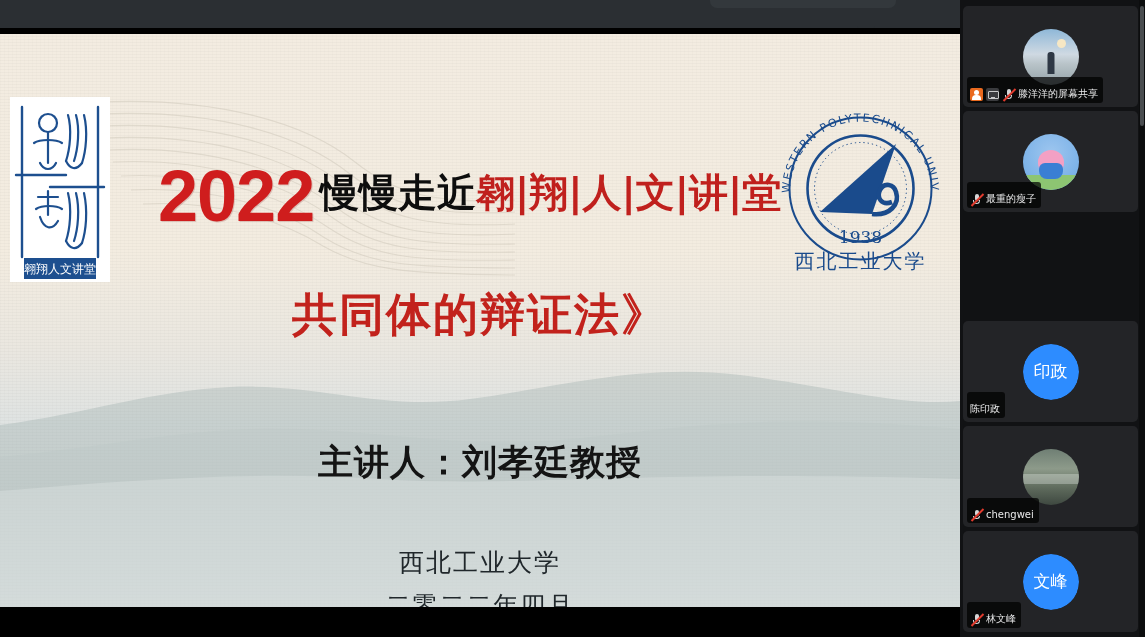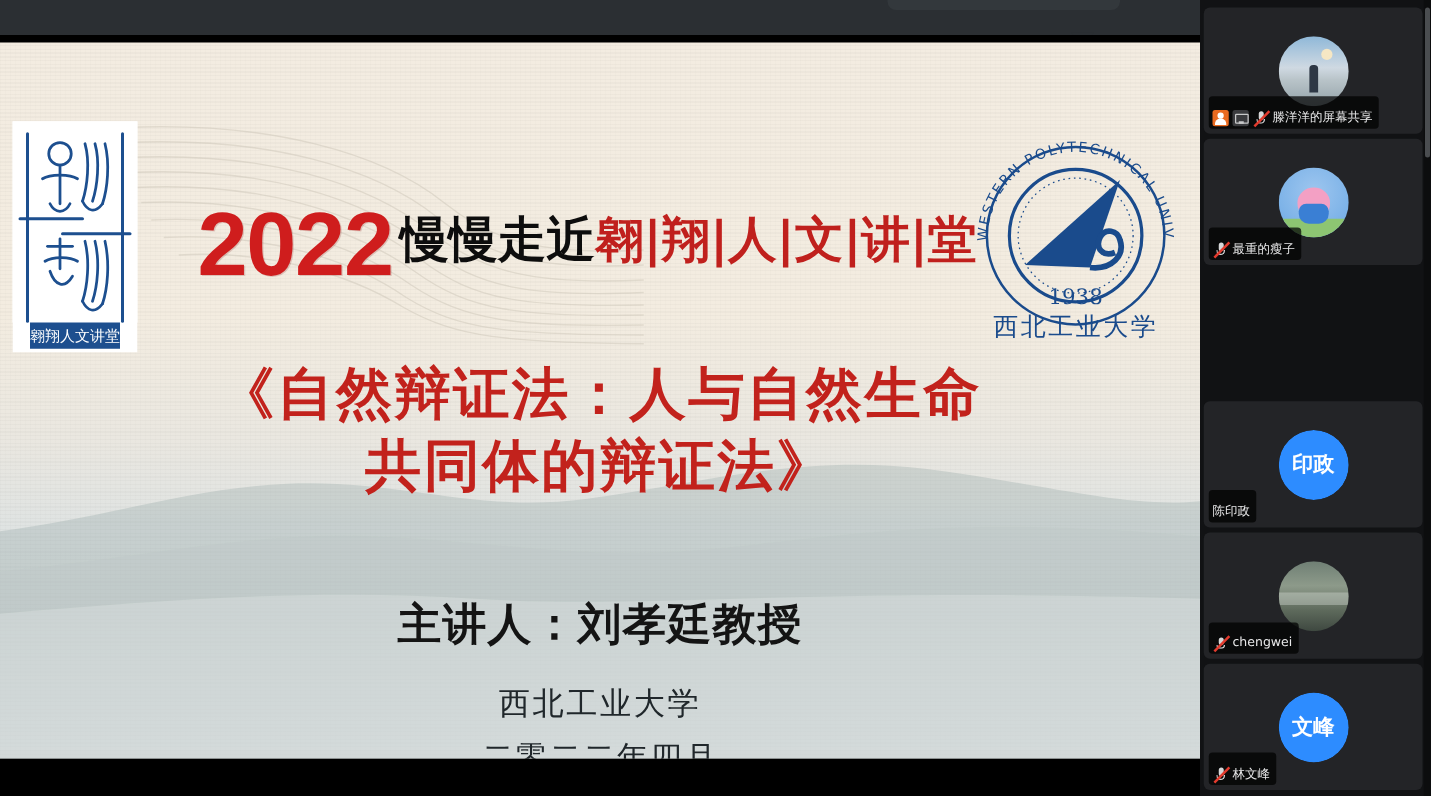--- a/index.html
+++ b/index.html
@@ -96,21 +96,20 @@
     font-family: "DejaVu Serif", serif;
     font-size: 45px; font-weight: bold; color: #c2221c;
     line-height: 1.28; letter-spacing: 2px;
   }
   .speaker {
     position: absolute; left: 0; top: 405px; width: 960px;
     text-align: center;
     font-family: "DejaVu Sans", sans-serif;
     font-size: 35px; font-weight: bold; color: #141414;
     letter-spacing: 1px;
-    margin-top: 37px;
   }
   .org, .date {
     position: absolute; left: 0; width: 960px; text-align: center;
     font-family: "DejaVu Sans", sans-serif;
     font-size: 25px; color: #20272b; letter-spacing: 2px;
   }
   .org  { top: 512px; }
   .date { top: 555px; }
 
   
@@ -133,21 +132,21 @@
   }
   .tile-avatar {
     position: absolute; left: 50%; top: 50%;
     transform: translate(-50%, -50%);
     width: 56px; height: 56px; border-radius: 50%;
     overflow: hidden;
   }
   .tile-initials {
     width: 56px; height: 56px; border-radius: 50%;
     background: #2d8cff; color: #fff;
-    font-size: 17px; font-weight: bold;
+    font-size: 17px; font-weight: normal;
     display: flex; align-items: center; justify-content: center;
     font-family: "DejaVu Sans", sans-serif;
   }
 
   .tile-label {
     position: absolute; left: 4px; bottom: 4px;
     display: flex; align-items: center; gap: 3px;
     background: rgba(0,0,0,.72); border-radius: 3px;
     padding: 10px 5px 2px 3px; max-width: 166px;
   }
@@ -291,21 +290,20 @@
         <text x="92.5" y="172" text-anchor="middle" font-family="DejaVu Sans, sans-serif" font-size="20" fill="#1a4b8c" letter-spacing="2">西北工业大学</text>
       </svg>
 
       <svg class="mountains" viewBox="0 0 960 280" preserveAspectRatio="none">
         <path d="M0,96 C90,84 150,62 230,58 C320,54 380,82 470,70 C560,58 640,34 740,46 C830,57 900,78 960,72 L960,280 L0,280 Z" fill="#9aaaa8" opacity="0.45"></path>
         <path d="M0,128 C120,116 200,96 300,100 C400,104 470,120 570,110 C670,100 760,82 960,100 L960,280 L0,280 Z" fill="#b6c2c1" opacity="0.55"></path>
         <path d="M0,162 C140,150 260,142 380,150 C520,159 640,140 960,150 L960,280 L0,280 Z" fill="#cfd7d6" opacity="0.7"></path>
       </svg>
 
       <div class="title">
-        <div>《自然辩证法：人与自然生命</div>
         <div>共同体的辩证法》</div>
       </div>
 
       <div class="speaker">主讲人：刘孝廷教授</div>
       <div class="org">西北工业大学</div>
       <div class="date">二零二二年四月</div>
     </div>
     <div class="share-bottom"></div>
   </div>
 

